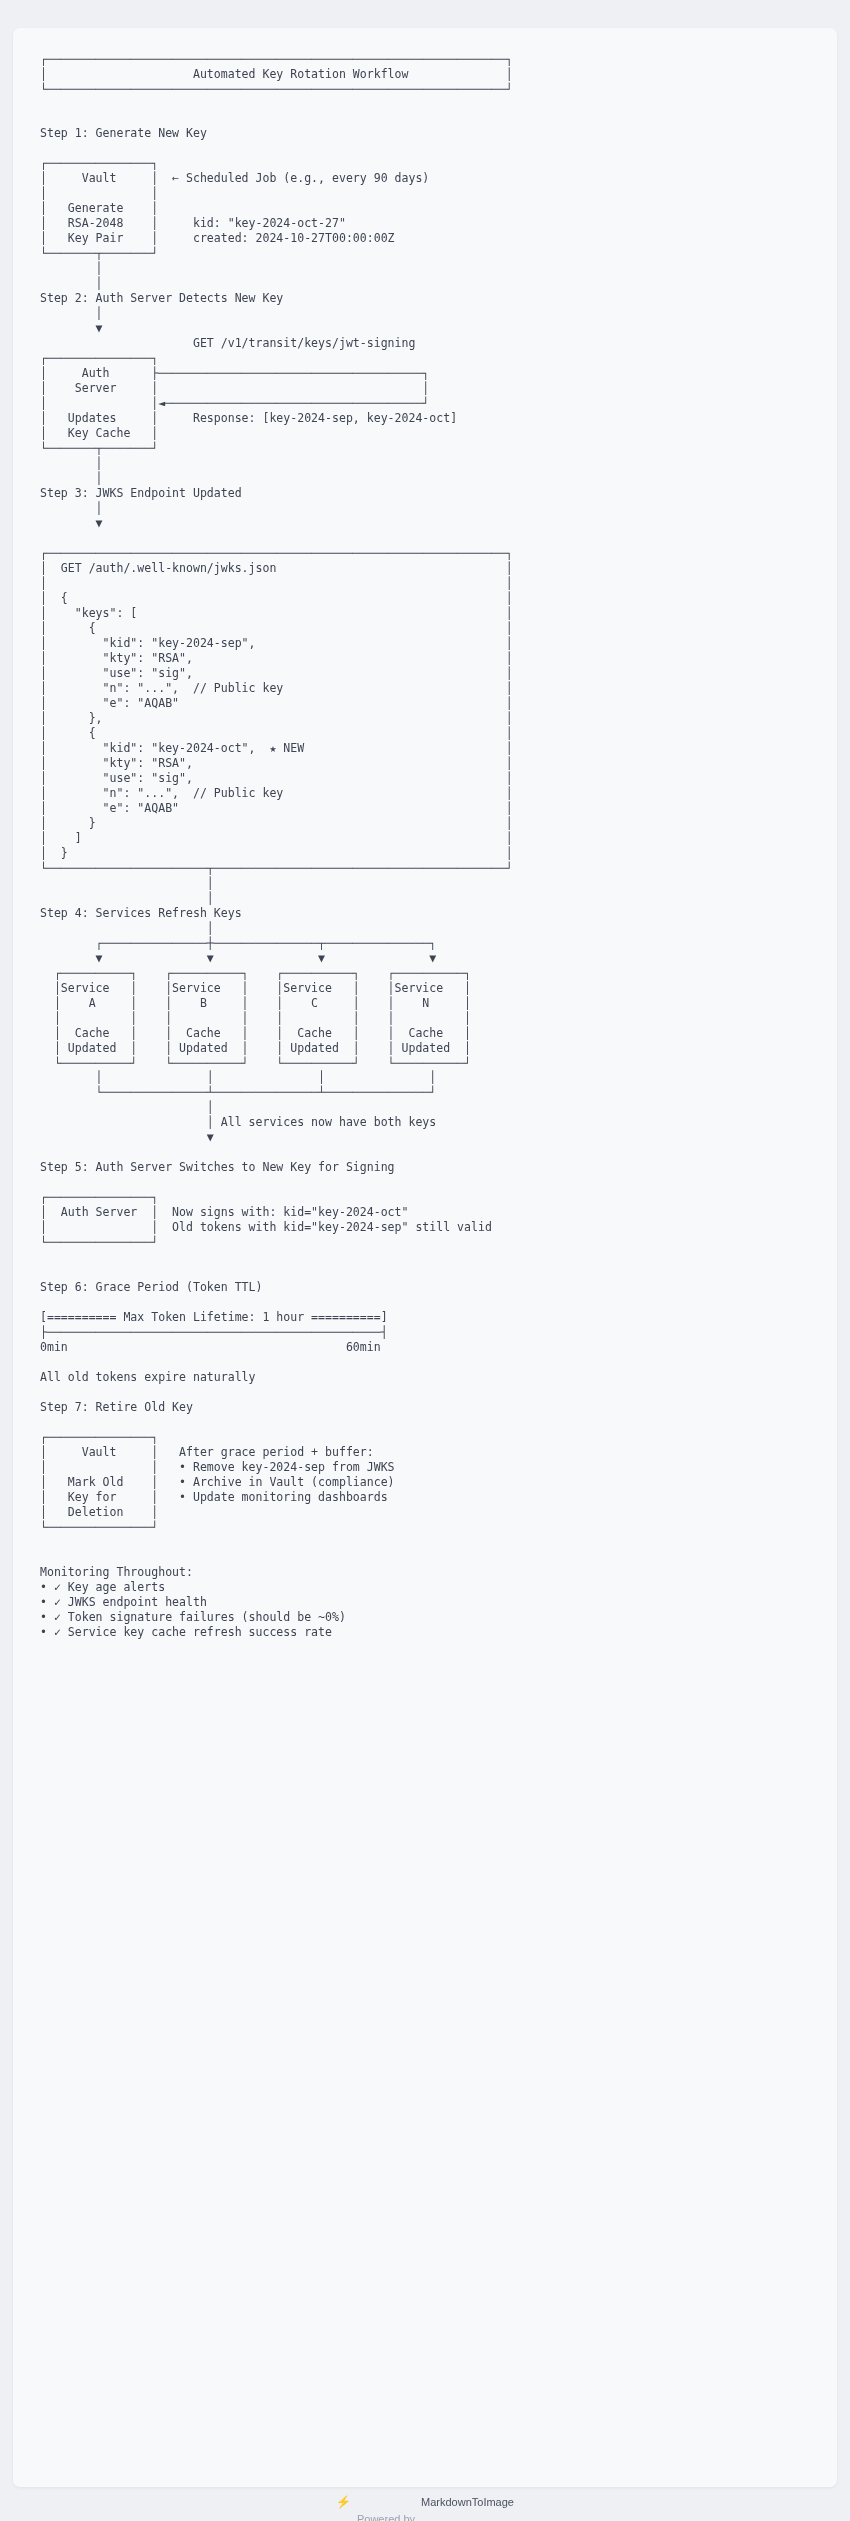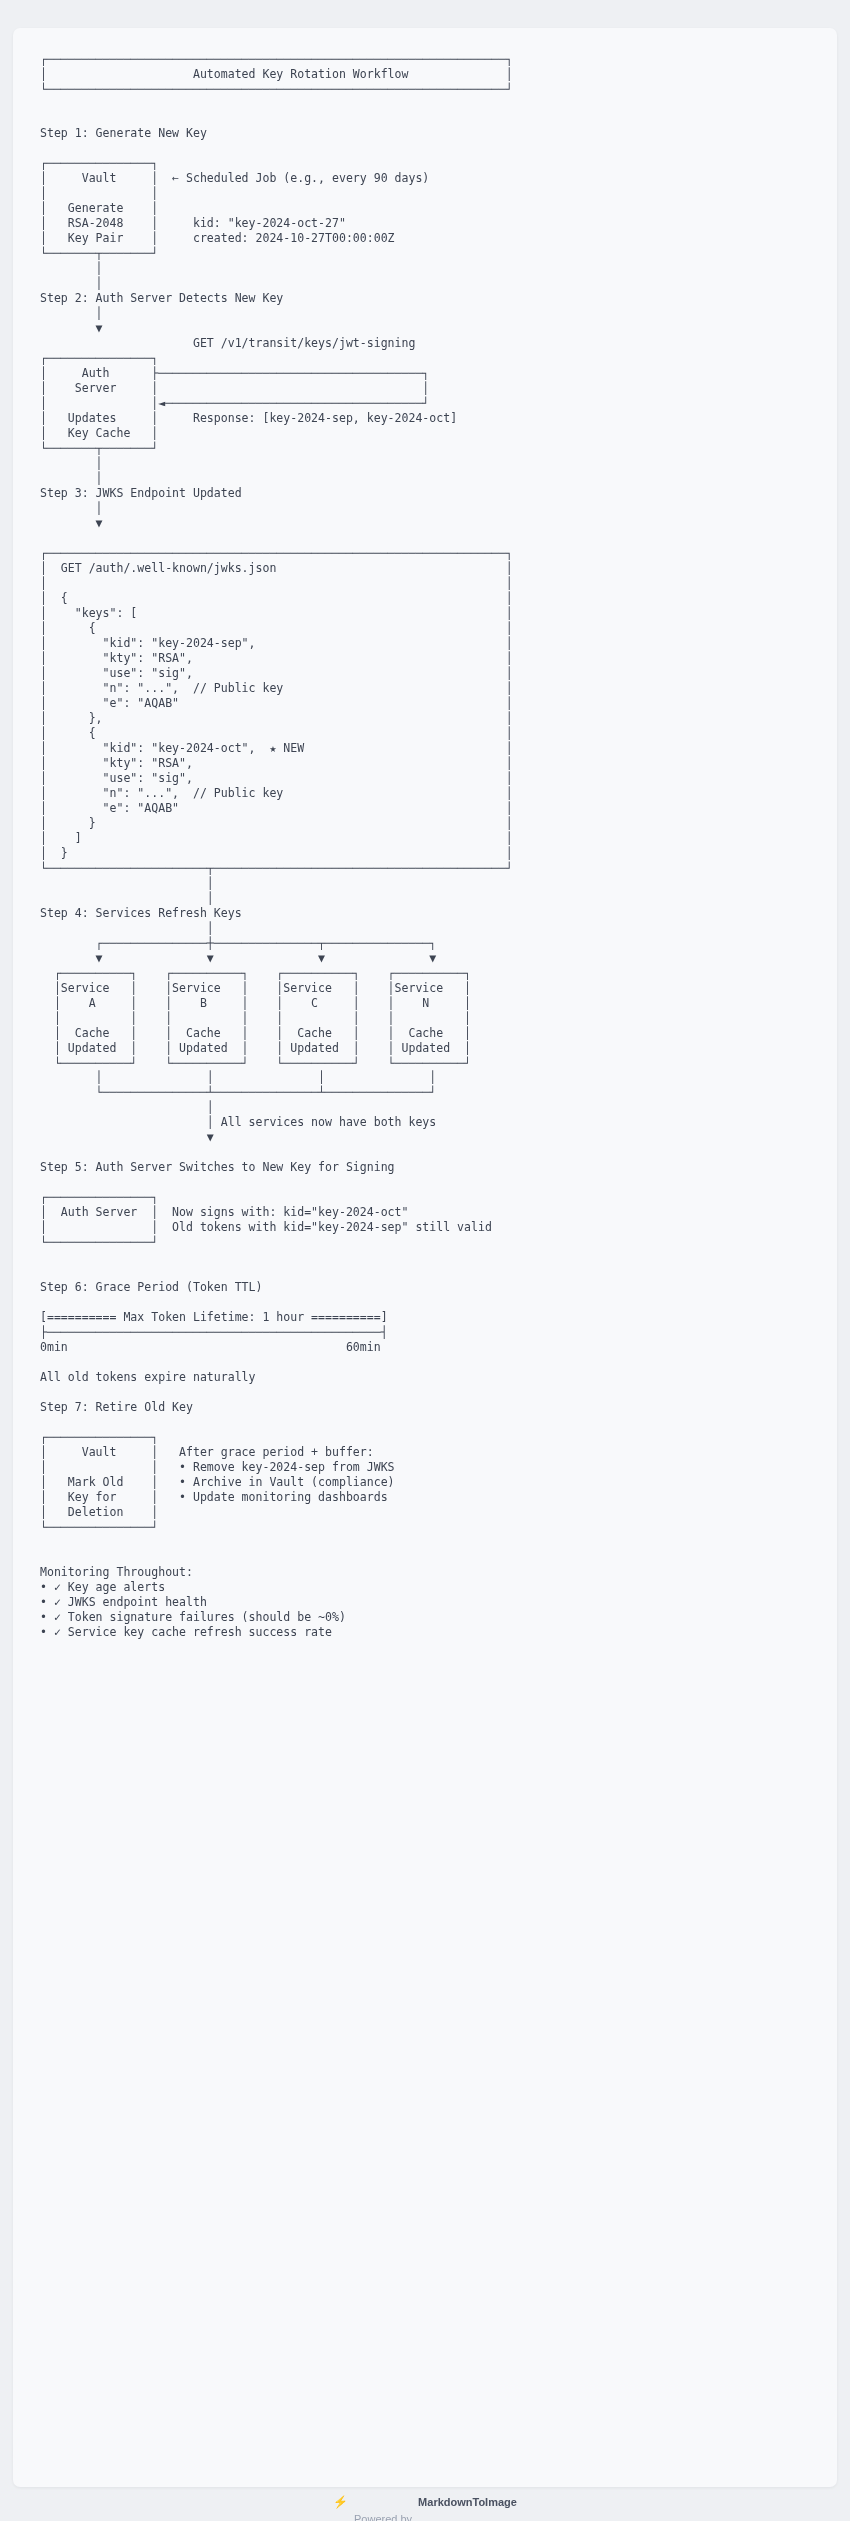--- a/index.html
+++ b/index.html
@@ -58,21 +58,21 @@
     font-size: 11px;
     color: #9aa2b1;
   }
   .footer .bolt {
     display: inline-block;
     font-size: 12px;
     color: #8b94a6;
     line-height: 1;
   }
   .footer .brand {
-    font-weight: bold;
+    font-weight: normal;
     color: #4a5161;
   }
   .footer .pb { color: #9aa2b1; margin-top: 33px; }
 </style>
 </head>
 <body>
 
 <div class="page">
   <div class="card">
     <pre class="ascii">┌──────────────────────────────────────────────────────────────────┐

